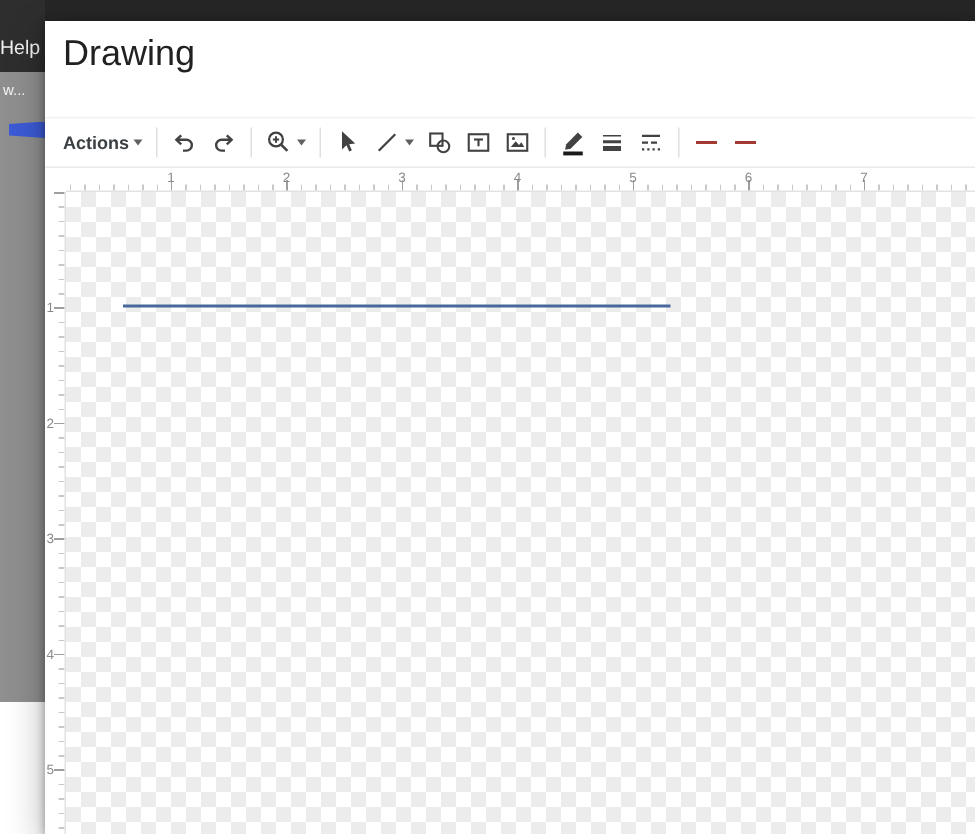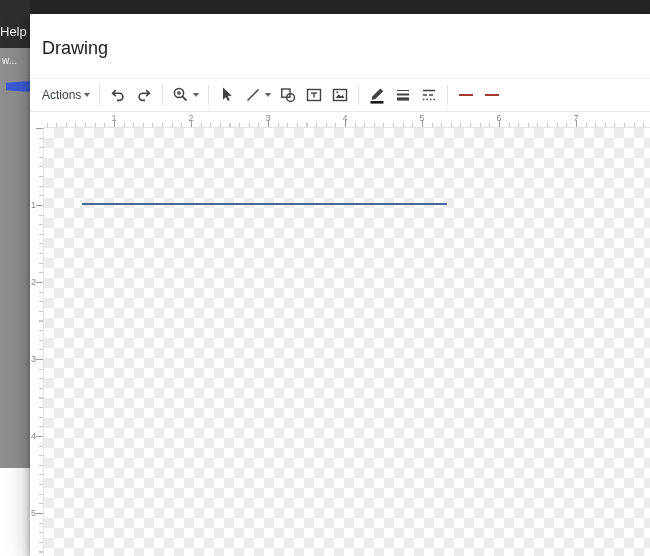--- a/index.html
+++ b/index.html
@@ -11,29 +11,29 @@
   .backdrop-topstrip{position:absolute;left:0;top:0;width:650px;height:14px;background:#262626;}
   .backdrop-leftstrip{position:absolute;left:0;top:0;width:30px;height:468px;background:#8f8f8f;}
   .backdrop-darktop{position:absolute;left:0;top:0;width:30px;height:48px;background:#2e2e2e;}
   .backdrop-help{position:absolute;left:0px;top:24px;color:#f1f1f1;font-size:13px;white-space:nowrap;}
   .backdrop-snippet{position:absolute;left:2px;top:55px;color:#f5f5f5;font-size:10px;white-space:nowrap;}
   .backdrop-blueshape{position:absolute;left:6px;top:81px;width:24px;height:11px;
     background:var(--backdrop-blue,#3c5bd6);clip-path:polygon(0 15%,100% 0,100% 100%,0 85%);}
   
   .dialog{position:absolute;left:30px;top:14px;width:620px;height:542px;background:#fff;
     box-shadow:0 2px 6px rgba(0,0,0,.35),0 8px 24px rgba(0,0,0,.3);}
-  .d-title{position:absolute;left:12px;top:24px;font-size:18px;color:#212121;}
+  .d-title{position:absolute;left:12px;top:8px;font-size:24px;color:#212121;}
   .d-autosave{position:absolute;left:200px;top:31px;font-size:11px;color:#8f8f8f;}
   
   .toolbar{position:absolute;left:0;top:64px;right:0;height:34px;box-sizing:border-box;
     display:flex;align-items:center;padding-left:8px;
     border-top:1px solid #f1f1f1;border-bottom:1px solid #e9e9e9;background:#fff;}
   .tb-btn{height:26px;min-width:24px;display:inline-flex;align-items:center;justify-content:center;
     gap:3px;border:none;background:transparent;border-radius:3px;padding:0 4px;
-    color:#3c4043;font-family:"Liberation Sans",sans-serif;font-size:12px;cursor:pointer;}
+    color:#3c4043;font-family:"Liberation Sans",sans-serif;font-size:12px;cursor:pointer;font-weight:bold;}
   .caret{width:0;height:0;border-left:3.5px solid transparent;border-right:3.5px solid transparent;
     border-top:4px solid #616161;display:inline-block;}
   .sep{width:1px;height:20px;background:#e0e0e0;margin:0 5px;flex:none;}
   .tb-icon{display:inline-flex;width:18px;height:18px;}
   .st{stroke:var(--icon,#424242);fill:none;}
   .fl{fill:var(--icon,#424242);}
   .pu{fill:var(--pencil-underline,#1a1a1a);}
   .accent-red{stroke:var(--accent-red,#a33a32);}
   
   .ruler-corner{position:absolute;left:0;top:98px;width:14px;height:16px;background:#fff;}

